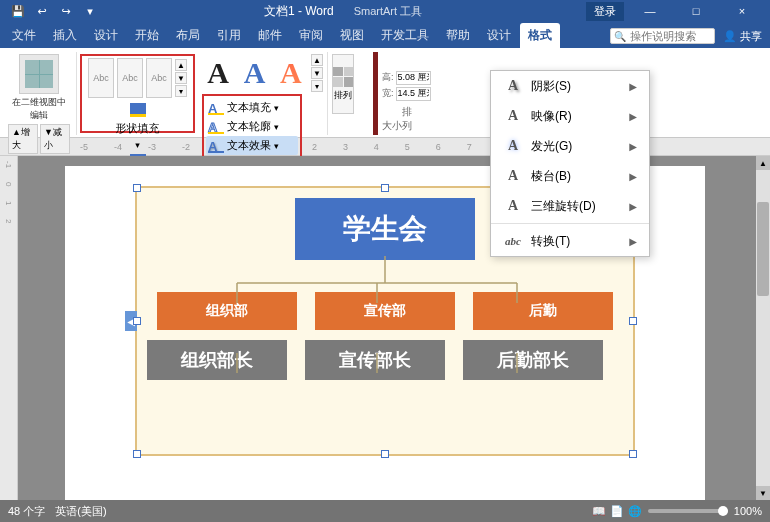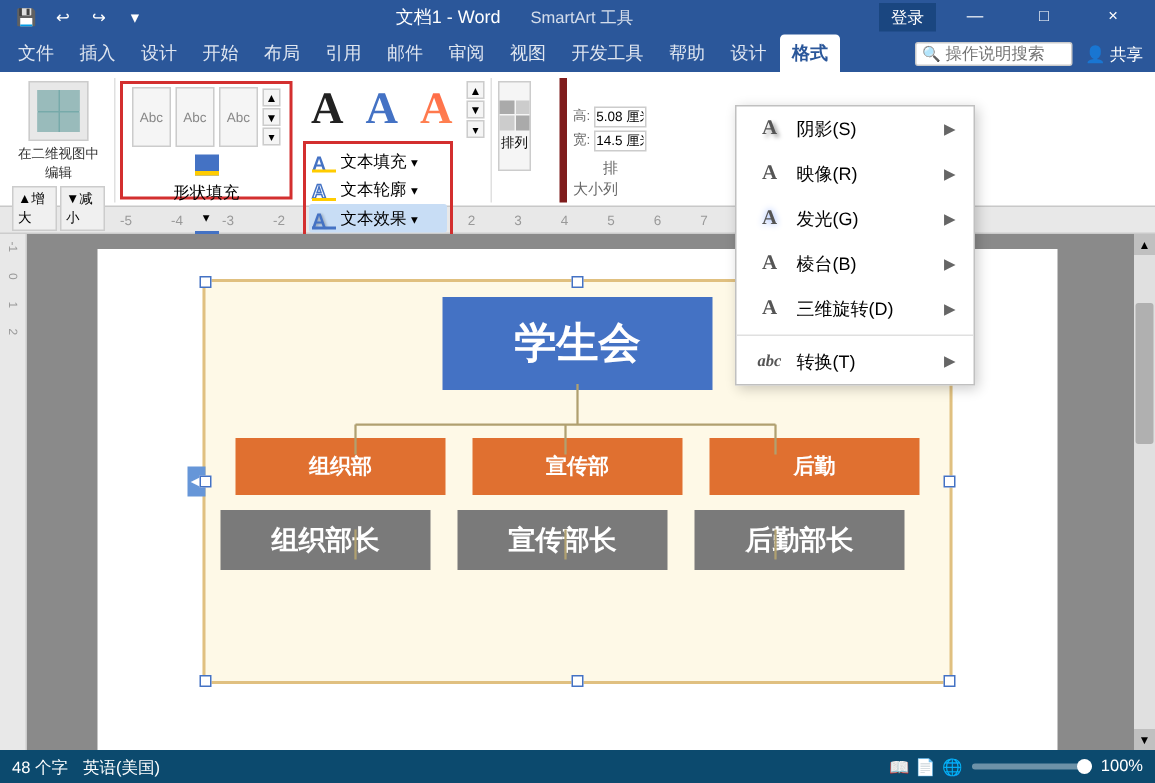--- a/index.html
+++ b/index.html
@@ -263,21 +263,21 @@
       align-items: center;
       justify-content: center;
       color: white;
       font-size: 10px;
       cursor: pointer;
     }
 
     
     .status-bar {
       height: 22px;
-      background: #0c4a6e;
+      background: #737373;
       display: flex;
       align-items: center;
       justify-content: space-between;
       padding: 0 8px;
       color: white;
       font-size: 11px;
     }
     .status-left { display: flex; gap: 10px; }
     .status-right { display: flex; align-items: center; gap: 6px; }
     .zoom-slider {

